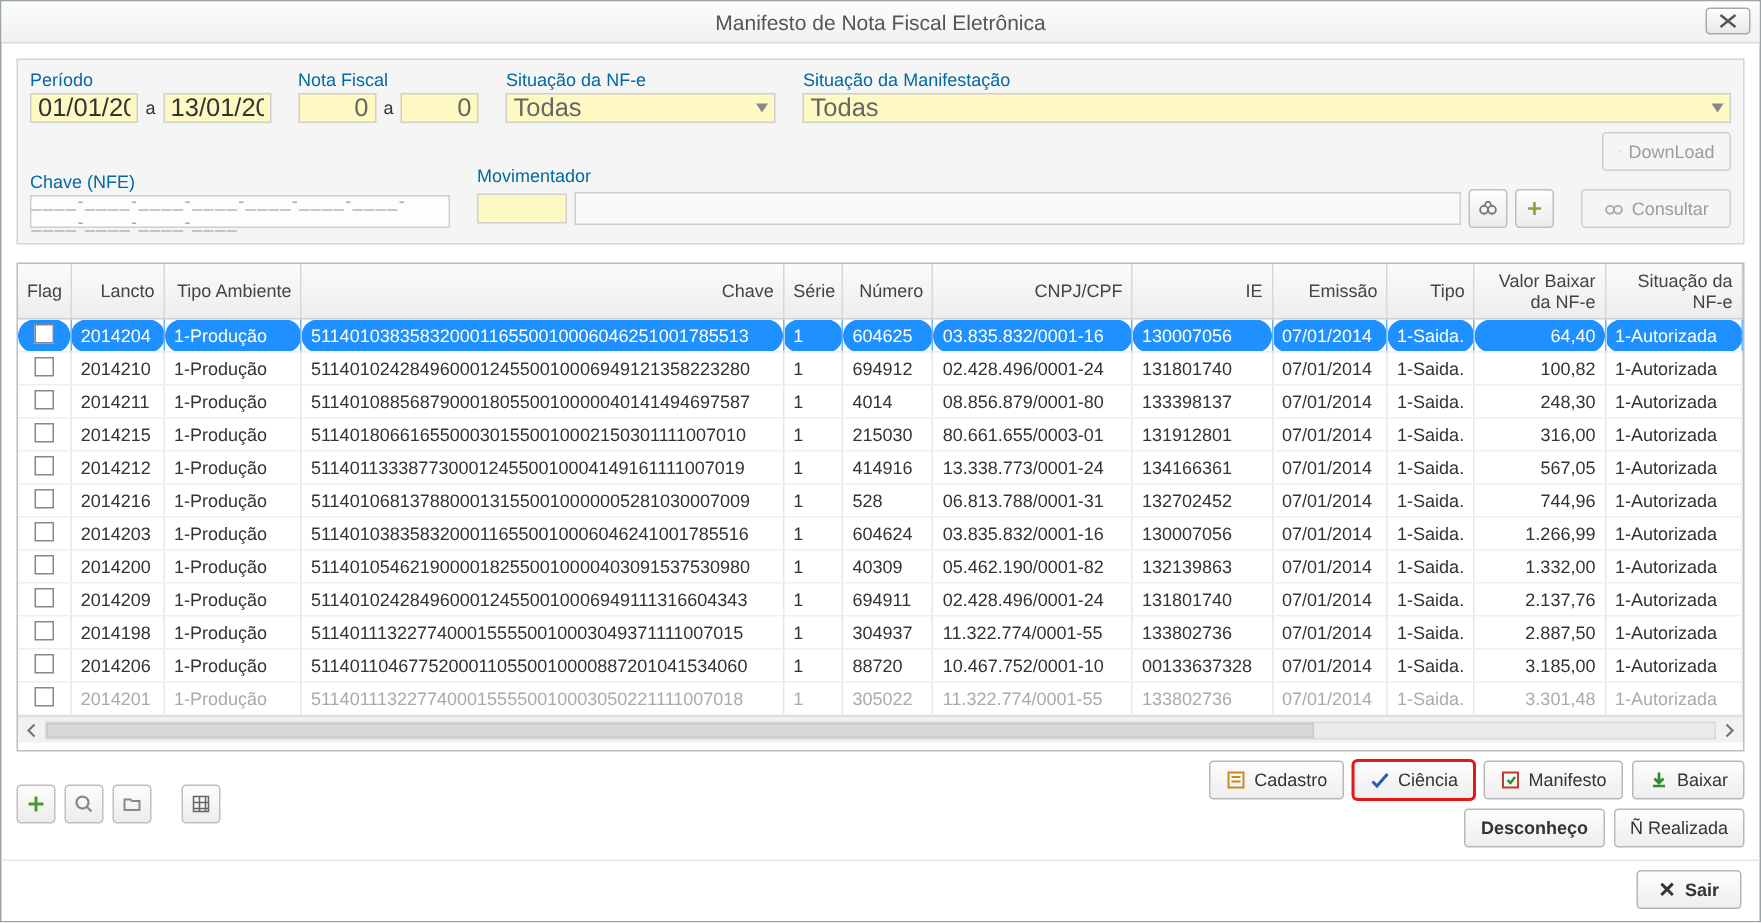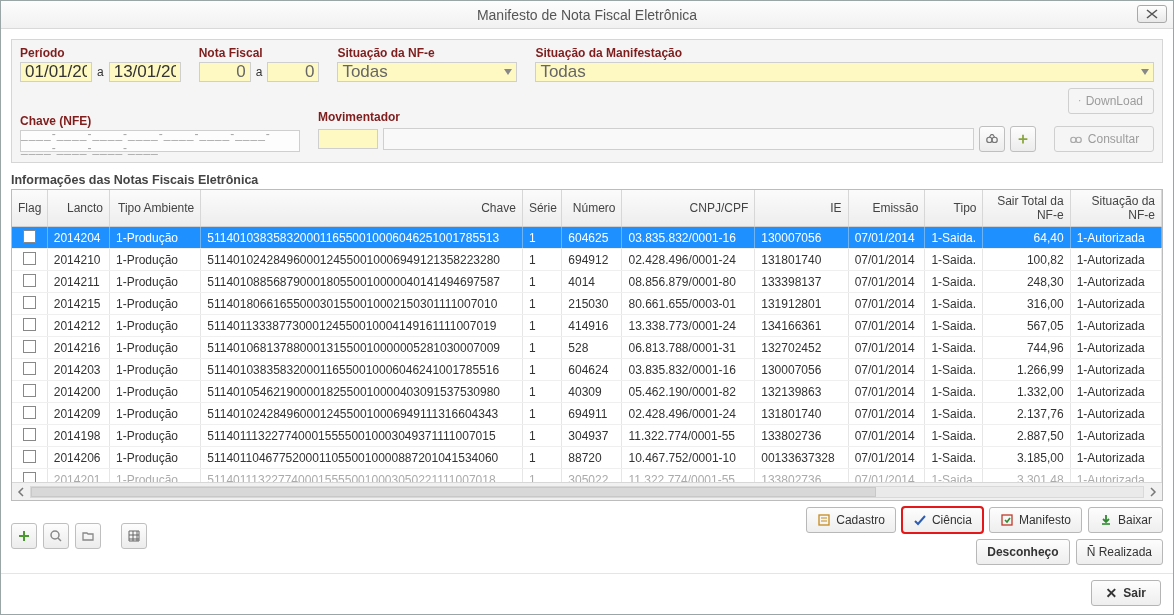--- a/index.html
+++ b/index.html
@@ -50,21 +50,21 @@
   .filters {
     background: #f5f5f5;
     border: 1px solid #d6d6d6;
     padding: 6px 8px 10px 8px;
     display: flex;
     flex-direction: column;
     gap: 6px;
   }
   .filters-row { display: flex; gap: 18px; align-items: flex-end; }
   .f-group { display: flex; flex-direction: column; gap: 2px; }
-  .f-group > label { color: #7f1d1d; font-size: 12px; font-weight: bold; }
+  .f-group > label { color: #0369a1; font-size: 12px; }
   .hpair { display: flex; align-items: center; gap: 5px; }
   .input, .combo {
     background: #fef9c3;
     border: 1px solid #cfcfcf;
     color: #333;
     height: 20px;
     padding: 2px 4px;
     font-size: 17px;
   }
   .input.tiny { width: 72px; text-align: left; }
@@ -96,21 +96,21 @@
     display:flex; align-items:center; gap:5px;
     border:1px solid #cfcfcf; background:#f5f5f5;
     height:26px; padding:0 10px; border-radius:3px;
     color:#9c9c9c; cursor: default;
   }
   .download-btn { width: 86px; justify-content:center; }
   .consultar-btn { width: 100px; justify-content:center; margin-top:6px; align-self:flex-end;}
   .section-title { margin-top: 10px; font-size: 12.5px; font-weight:600; color:#444; }
   .grid-wrap {
     border: 1px solid #bcbcbc;
-    margin-top: 2px;
+    margin-top: 12px;
     flex: 1; min-height:0;
     display:flex; flex-direction:column;
     background:#fff;
   }
   table { border-collapse: collapse; width: 100%; table-layout: fixed;}
   thead th {
     background: linear-gradient(#fbfbfb,#ededed);
     border-right: 1px solid #d7d7d7;
     border-bottom: 1px solid #cfcfcf;
     font-weight: normal;
@@ -125,21 +125,21 @@
   tbody td {
     border-right: 1px solid #e6e6e6;
     border-bottom: 1px solid #efefef;
     padding: 2px 6px;
     font-size: 12px;
     height: 22px;
     white-space: nowrap;
     overflow: hidden;
     text-overflow: ellipsis;
   }
-  tbody tr.selected td { background:#1e90ff; color:#fff; border-right-color:#6fb4ef; }
+  tbody tr.selected td { background:#1e90ff; color:#fff; border-right-color:#6fb4ef;border-radius:11px; }
   tbody tr.selected .checkbox { background:#fff; }
   .checkbox {
     width:13px;height:13px;border:1px solid #888;background:#fff;display:inline-block;
   }
   .col-flag{width:34px;text-align:center;}
   .col-lancto{width:60px;}
   .col-amb{width:88px;}
   .col-chave{width:310px;}
   .col-serie{width:38px;}
   .col-num{width:58px;}
@@ -277,21 +277,20 @@
             <svg viewBox="0 0 16 16" width="14" height="14">
                 <circle cx="5" cy="9" r="3" fill="none" stroke="#aaa" stroke-width="1.4"></circle>
                 <circle cx="11" cy="9" r="3" fill="none" stroke="#aaa" stroke-width="1.4"></circle>
               </svg>
             <span>Consultar</span>
           </div>
         </div>
       </div>
     </div>
 
-    <div class="section-title">Informações das Notas Fiscais Eletrônica</div>
     <div class="grid-wrap">
       <div style="overflow:hidden;">
       <table>
         <colgroup>
           <col class="col-flag">
               <col class="col-lancto">
               <col class="col-amb">
               <col class="col-chave">
           <col class="col-serie">
               <col class="col-num">
@@ -307,21 +306,21 @@
             <th class="col-flag">Flag</th>
             <th>Lancto</th>
             <th>Tipo Ambiente</th>
             <th>Chave</th>
             <th>Série</th>
             <th>Número</th>
             <th>CNPJ/CPF</th>
             <th>IE</th>
             <th>Emissão</th>
             <th>Tipo</th>
-            <th class="col-valor">Sair Total da NF-e</th>
+            <th class="col-valor">Valor Baixar da NF-e</th>
             <th>Situação da NF-e</th>
           </tr>
         </thead>
         <tbody id="grid-body">
               <tr class="selected">
                 <td class="col-flag"><span class="checkbox"></span></td>
                 <td class="col-lancto">2014204</td>
                 <td>1-Produção</td>
                 <td>51140103835832000116550010006046251001785513</td>
                 <td>1</td>

